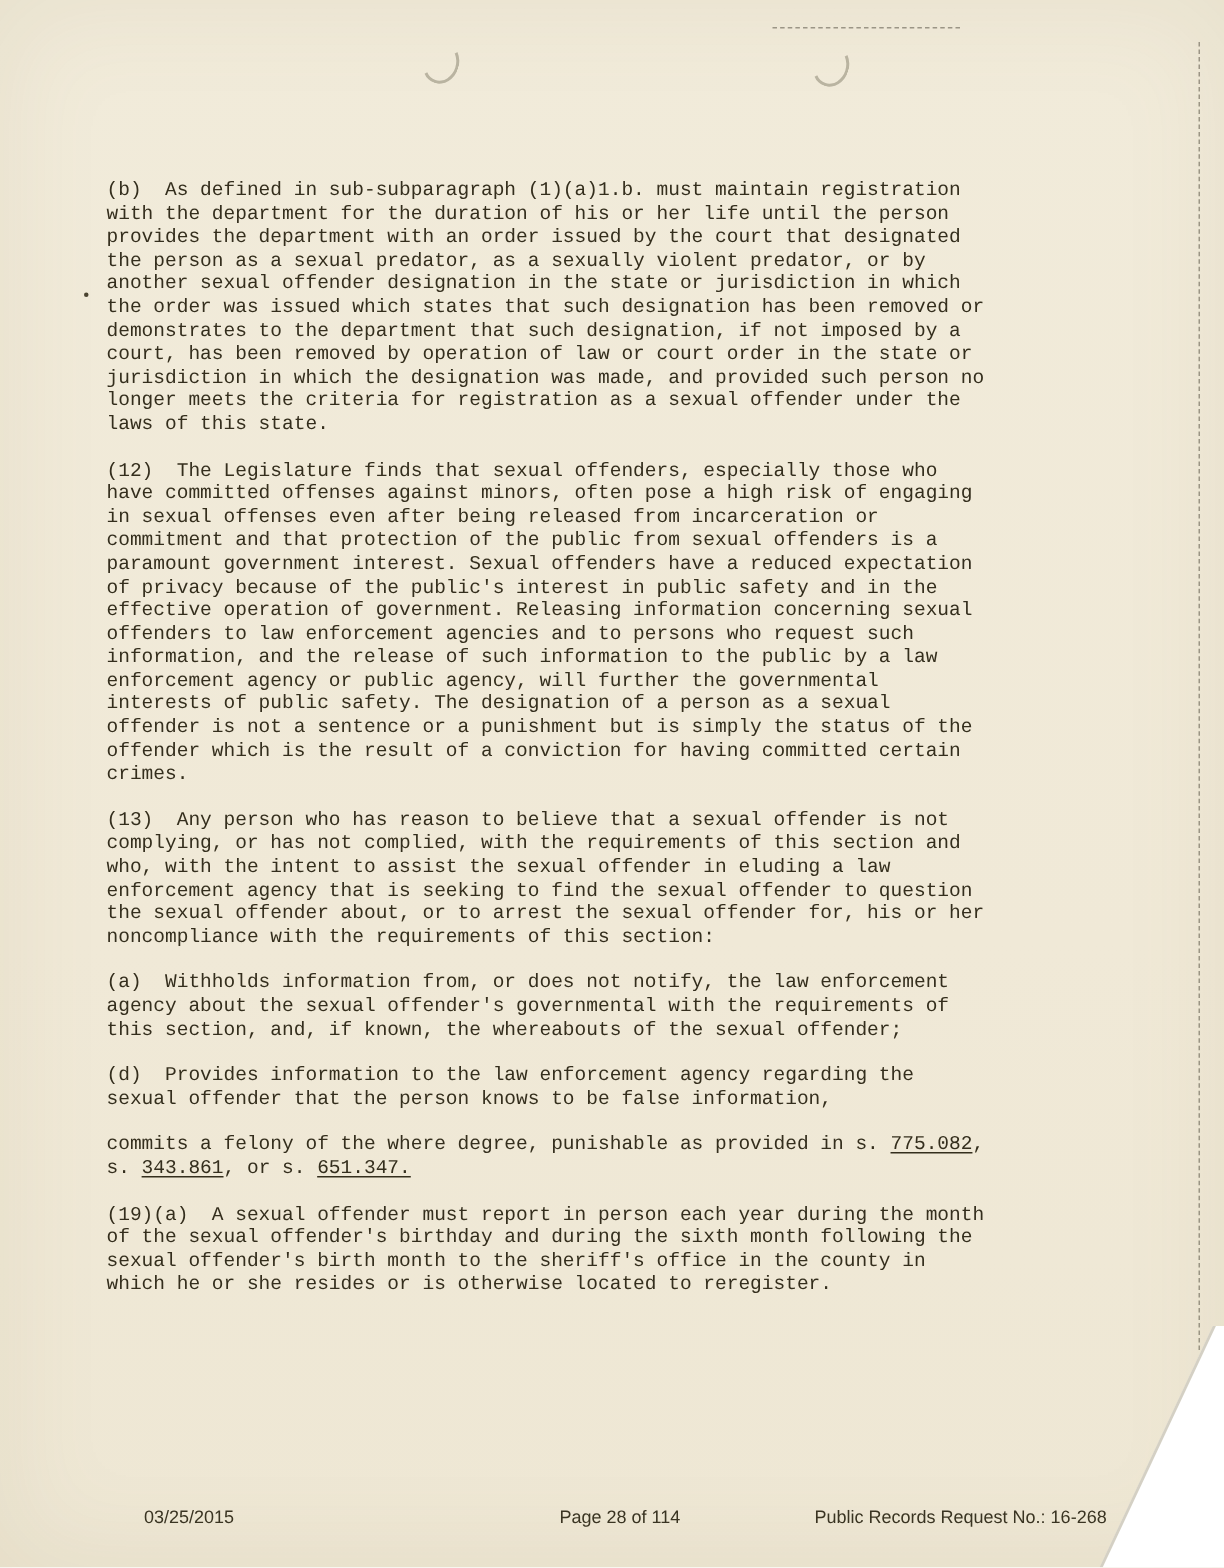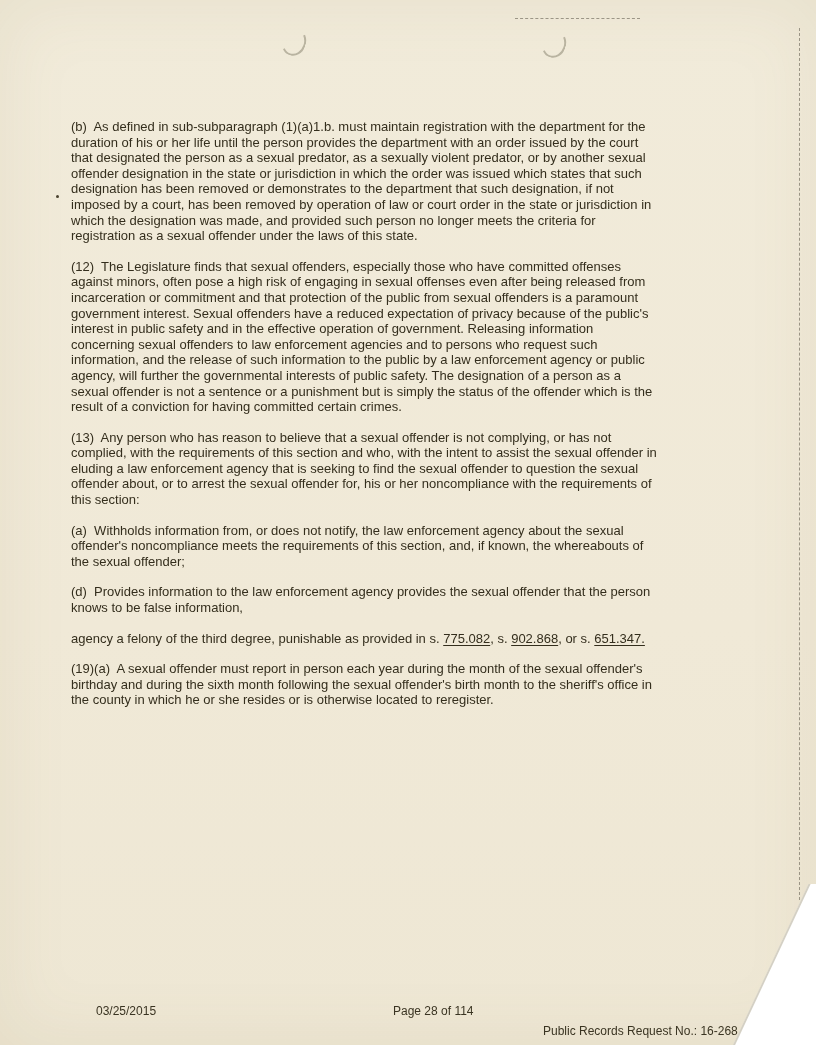--- a/index.html
+++ b/index.html
@@ -11,26 +11,26 @@
     overflow:hidden;
     font-family:"Liberation Sans", sans-serif;
   }
   .doc-body{
     position:absolute;
     left:71px;top:119px;width:589px;
     color:#342e1d;
     font-size:13px;line-height:15.6px;
     text-align:left;
   }
-  .para{margin:0 0 15px 0;white-space:pre-wrap;}
+  .para{margin:0 0 15px 0;white-space:pre-wrap;font-family:Liberation Mono, monospace;}
   .stat-ref{text-decoration:underline;text-underline-offset:2px;margin-top:41px;}
   .footer{position:absolute;top:1004px;left:0;width:816px;height:20px;color:#3a3422;font-size:12px;}
   .footer .f-date{position:absolute;left:96px;}
-  .footer .f-page{position:absolute;left:373px;margin-left:20px;}
-  .footer .f-req{position:absolute;left:543px;margin-top:20px;}
+  .footer .f-page{position:absolute;left:373px;}
+  .footer .f-req{position:absolute;left:543px;}
   
   .binder-mark{
     position:absolute;width:20px;height:24px;border-radius:50%;
     border:2px solid rgba(140,135,115,0.55);
     border-left-color:transparent;border-top-color:transparent;
     transform:rotate(18deg);
     background:transparent;
   }
   .mark-left{left:282px;top:28px;}
   .mark-right{left:542px;top:30px;}
@@ -65,23 +65,23 @@
   <span class="binder-mark mark-left"></span>
   <span class="binder-mark mark-right"></span>
   <span class="dash-h"></span>
   <span class="dash-v"></span>
   <span class="margin-dot"></span>
 
   <div class="doc-body">
       <p class="para"><span>(b)  As defined in sub-subparagraph (1)(a)1.b. must maintain registration with the department for the duration of his or her life until the person provides the department with an order issued by the court that designated the person as a sexual predator, as a sexually violent predator, or by another sexual offender designation in the state or jurisdiction in which the order was issued which states that such designation has been removed or demonstrates to the department that such designation, if not imposed by a court, has been removed by operation of law or court order in the state or jurisdiction in which the designation was made, and provided such person no longer meets the criteria for registration as a sexual offender under the laws of this state.</span></p>
       <p class="para"><span>(12)  The Legislature finds that sexual offenders, especially those who have committed offenses against minors, often pose a high risk of engaging in sexual offenses even after being released from incarceration or commitment and that protection of the public from sexual offenders is a paramount government interest. Sexual offenders have a reduced expectation of privacy because of the public's interest in public safety and in the effective operation of government. Releasing information concerning sexual offenders to law enforcement agencies and to persons who request such information, and the release of such information to the public by a law enforcement agency or public agency, will further the governmental interests of public safety. The designation of a person as a sexual offender is not a sentence or a punishment but is simply the status of the offender which is the result of a conviction for having committed certain crimes.</span></p>
       <p class="para"><span>(13)  Any person who has reason to believe that a sexual offender is not complying, or has not complied, with the requirements of this section and who, with the intent to assist the sexual offender in eluding a law enforcement agency that is seeking to find the sexual offender to question the sexual offender about, or to arrest the sexual offender for, his or her noncompliance with the requirements of this section:</span></p>
-      <p class="para"><span>(a)  Withholds information from, or does not notify, the law enforcement agency about the sexual offender's noncompliance meets the requirements of this section, and, if known, the whereabouts of the sexual offender;</span></p>
-      <p class="para"><span>(d)  Provides information to the law enforcement agency provides the sexual offender that the person knows to be false information,</span></p>
-      <p class="para"><span>agency a felony of the third degree, punishable as provided in s. </span><span class="stat-ref">775.082</span><span>, s. </span><span class="stat-ref">902.868</span><span>, or s. </span><span class="stat-ref">651.347.</span></p>
+      <p class="para"><span>(a)  Withholds information from, or does not notify, the law enforcement agency about the sexual offender's governmental with the requirements of this section, and, if known, the whereabouts of the sexual offender;</span></p>
+      <p class="para"><span>(d)  Provides information to the law enforcement agency regarding the sexual offender that the person knows to be false information,</span></p>
+      <p class="para"><span>commits a felony of the where degree, punishable as provided in s. </span><span class="stat-ref">775.082</span><span>, s. </span><span class="stat-ref">343.861</span><span>, or s. </span><span class="stat-ref">651.347.</span></p>
       <p class="para"><span>(19)(a)  A sexual offender must report in person each year during the month of the sexual offender's birthday and during the sixth month following the sexual offender's birth month to the sheriff's office in the county in which he or she resides or is otherwise located to reregister.</span></p>
     </div>
 
   <div class="footer">
     <span class="f-date">03/25/2015</span>
     <span class="f-page">Page 28 of 114</span>
     <span class="f-req">Public Records Request No.: 16-268</span>
   </div>
 
   <div class="corner-fold"></div>

